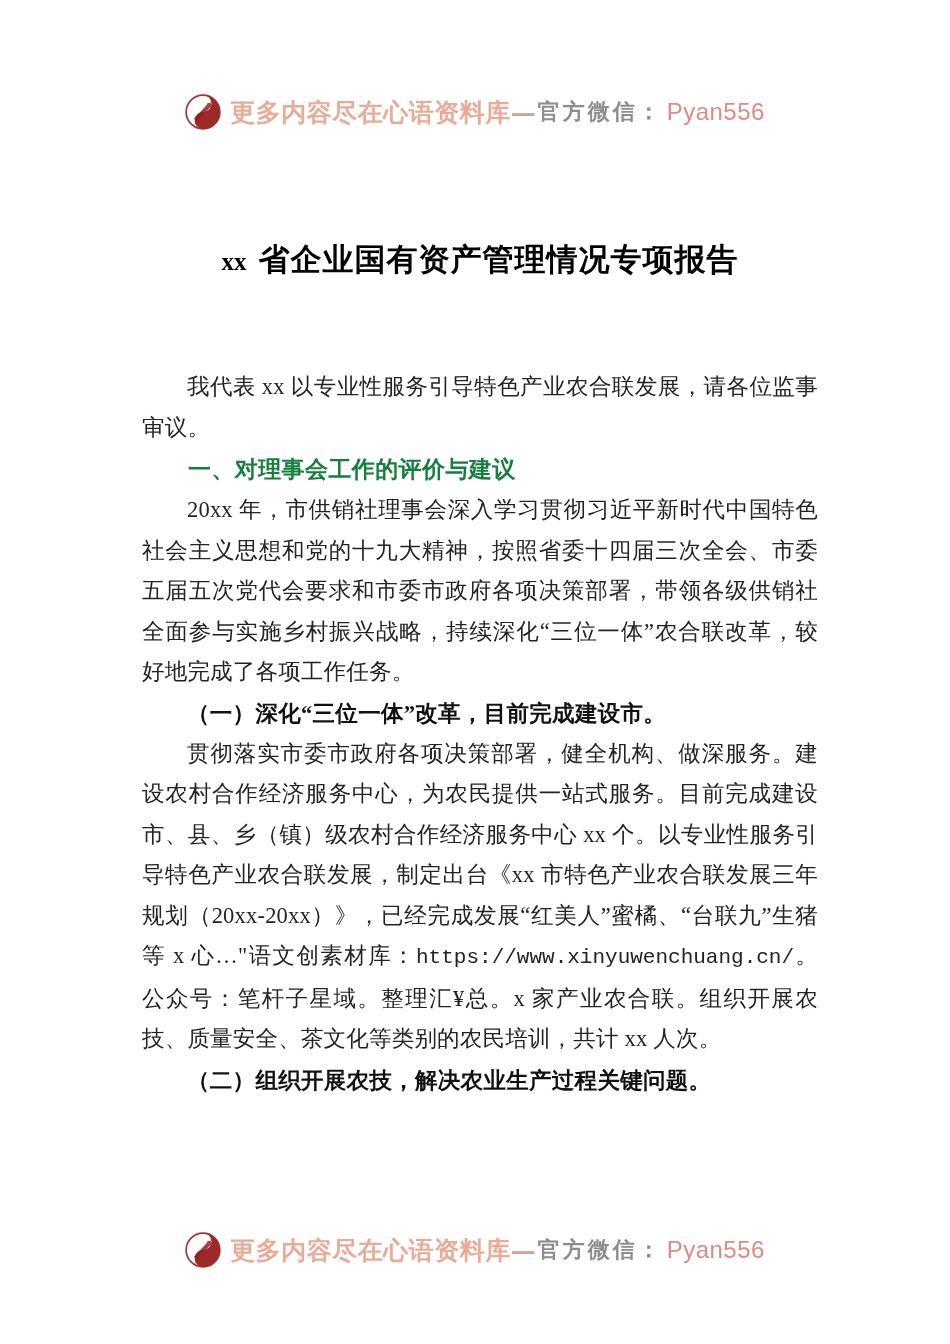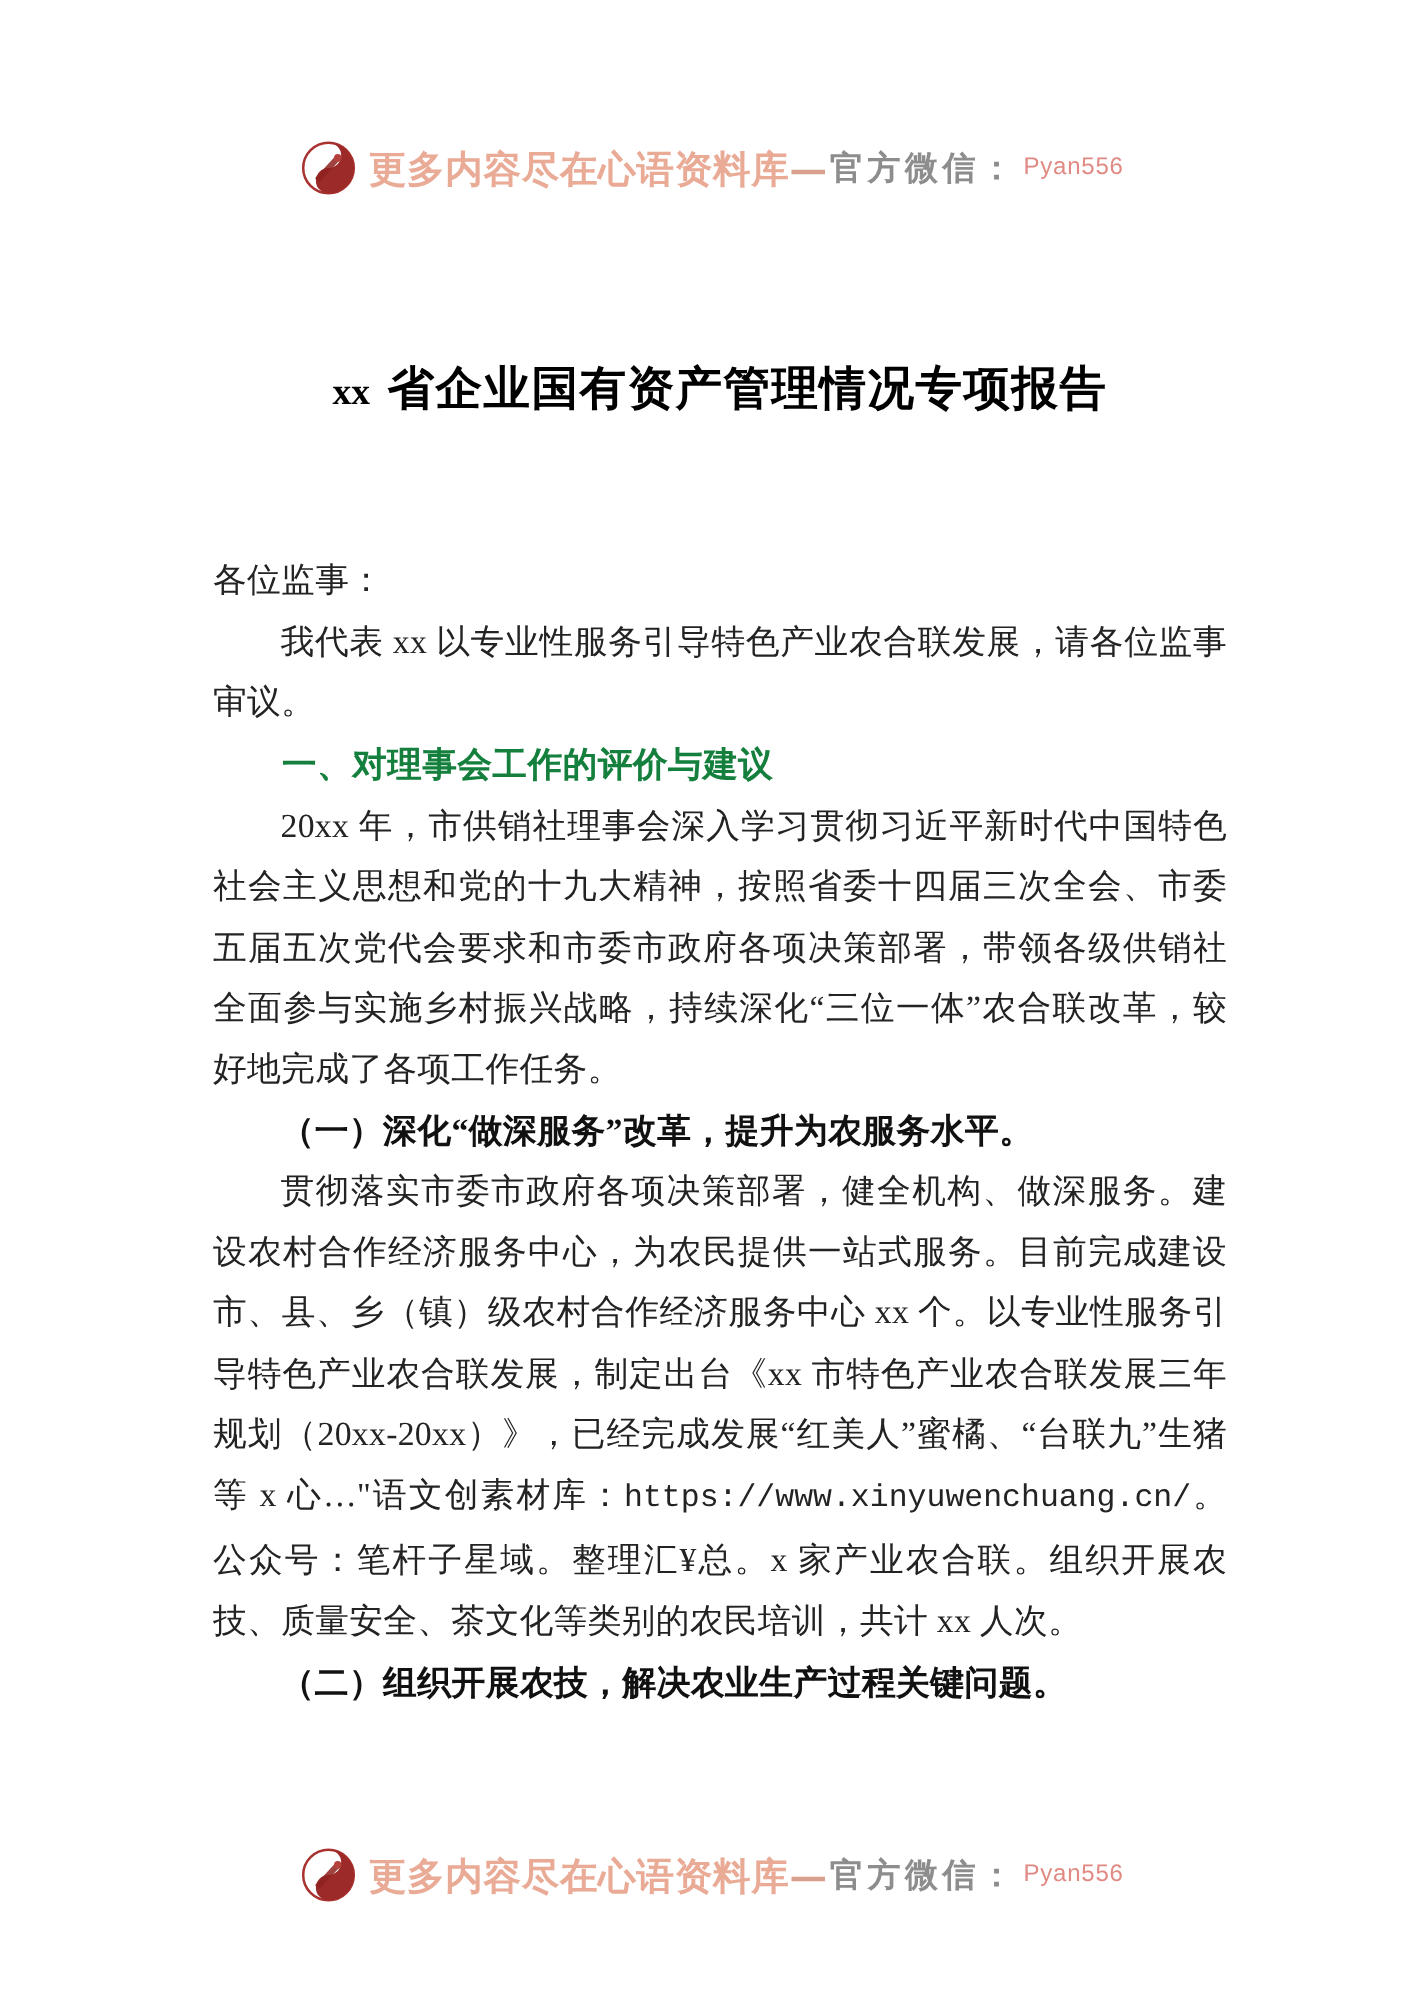--- a/index.html
+++ b/index.html
@@ -65,21 +65,21 @@
     font-family: "DejaVu Serif", "Liberation Serif", serif;
     font-weight: 700;
     font-size: 22px;
     letter-spacing: 3px;
     color: #8d8d8d;
     padding-left: 2px;
   }
   .wm-id {
     font-family: "Liberation Sans", "DejaVu Sans", sans-serif;
     font-weight: 400;
-    font-size: 16px;
+    font-size: 24px;
     letter-spacing: 0.5px;
     color: #e08a83;
     padding-left: 4px;
   }
 
   
   .doc {
     position: absolute;
     left: 142px;
     top: 236px;
@@ -171,29 +171,28 @@
     <span class="wm-id">Pyan556</span>
   </div>
 
   <div class="doc">
 
     <h1 class="doc-title">
       <span class="lat">xx</span>
       <span>省企业国有资产管理情况专项报告</span>
     </h1>
 
-    <p class="salutation">各位监事：</p>
 
     <p class="body-p">我代表 xx 以专业性服务引导特色产业农合联发展，请各位监事审议。</p>
 
     <h2 class="heading-1">一、对理事会工作的评价与建议</h2>
 
     <p class="body-p">20xx 年，市供销社理事会深入学习贯彻习近平新时代中国特色社会主义思想和党的十九大精神，按照省委十四届三次全会、市委五届五次党代会要求和市委市政府各项决策部署，带领各级供销社全面参与实施乡村振兴战略，持续深化“三位一体”农合联改革，较好地完成了各项工作任务。</p>
 
-    <h3 class="heading-2">（一）深化“做深服务”改革，提升为农服务水平。</h3>
+    <h3 class="heading-2">（一）深化“三位一体”改革，目前完成建设市。</h3>
 
     <p class="body-p">
       <span>贯彻落实市委市政府各项决策部署，健全机构、做深服务。建设农村合作经济服务中心，为农民提供一站式服务。目前完成建设市、县、乡（镇）级农村合作经济服务中心 xx 个。以专业性服务引导特色产业农合联发展，制定出台《xx 市特色产业农合联发展三年规划（20xx-20xx）》，已经完成发展“红美人”蜜橘、“台联九”生猪等 x 心…"语文创素材库：</span><span class="mono-url">https://www.xinyuwenchuang.cn/</span><span>。公众号：笔杆子星域。整理汇¥总。x 家产业农合联。组织开展农技、质量安全、茶文化等类别的农民培训，共计 xx 人次。</span>
     </p>
 
     <h3 class="heading-2">（二）组织开展农技，解决农业生产过程关键问题。</h3>
 
   </div>
 
   <div class="watermark bottom">

